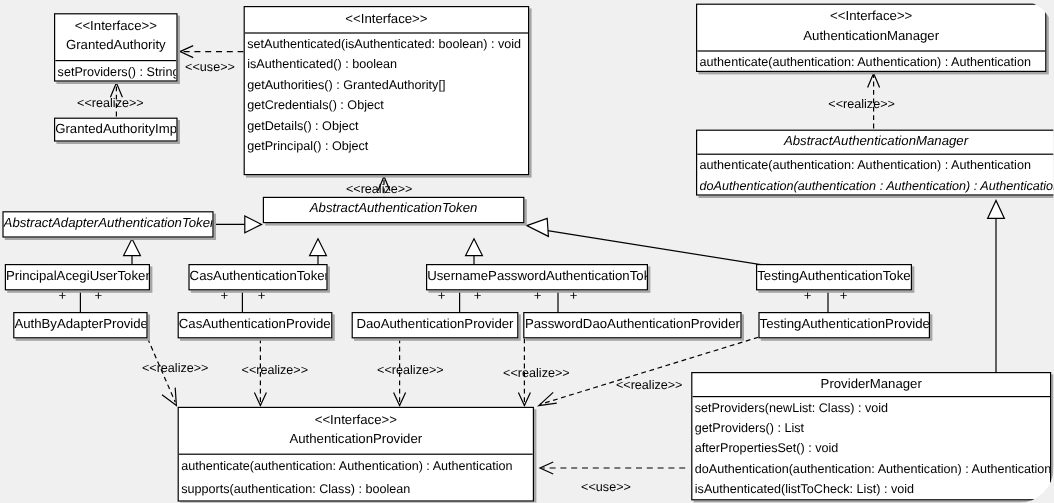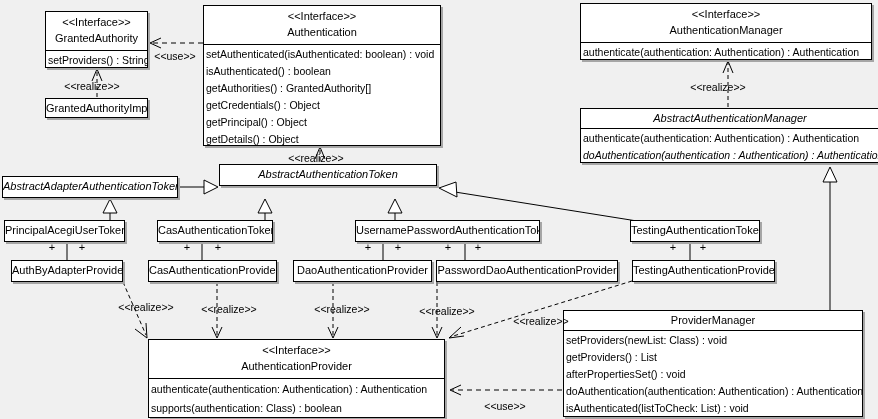--- a/index.html
+++ b/index.html
@@ -1,18 +1,18 @@
 <!DOCTYPE html>
 <html><head>
 <meta charset="utf-8">
 <style>
   html,body { margin:0; padding:0; background:#f0f0f0; }
   .canvas {
     position:relative; width:878px; height:419px; background:#f0f0f0;
-    font-family:"Liberation Sans", sans-serif; color:#000; overflow:hidden;
+    font-family:"Liberation Sans", sans-serif; color:#000; overflow:hidden;border-radius:29px;
   }
   svg.wires { position:absolute; left:0; top:0; z-index:1; }
   .box {
     position:absolute; background:#fff; border:1px solid #000;
     box-shadow:2px 2px 0 #a6a6a6; box-sizing:border-box; overflow:hidden; z-index:2;
   }
   .hdr { border-bottom:1px solid #000; padding:2px 0 3px 0; }
   .stereo { text-align:center; font-size:11px; line-height:16px; white-space:nowrap; }
   .cname  { text-align:center; font-size:11px; line-height:17px; white-space:nowrap; }
   .simple .cname { line-height:19px; }
@@ -130,29 +130,28 @@
       <div class="cname">GrantedAuthority</div>
     </div>
     <div class="methods">
       <div class="m">setProviders() : String</div>
     </div>
   </div>
 
   <div class="box" style="left:203px;top:5px;width:238px;height:141px">
     <div class="hdr">
       <div class="stereo">&lt;&lt;Interface&gt;&gt;</div>
-      <div class="cname">Authentication</div>
     </div>
     <div class="methods">
       <div class="m">setAuthenticated(isAuthenticated: boolean) : void</div>
       <div class="m">isAuthenticated() : boolean</div>
       <div class="m">getAuthorities() : GrantedAuthority[]</div>
       <div class="m">getCredentials() : Object</div>
+      <div class="m">getDetails() : Object</div>
       <div class="m">getPrincipal() : Object</div>
-      <div class="m">getDetails() : Object</div>
     </div>
   </div>
 
   <div class="box" style="left:580px;top:3px;width:292px;height:57px">
     <div class="hdr">
       <div class="stereo">&lt;&lt;Interface&gt;&gt;</div>
       <div class="cname">AuthenticationManager</div>
     </div>
     <div class="methods">
       <div class="m">authenticate(authentication: Authentication) : Authentication</div>
@@ -221,21 +220,21 @@
     <div class="hdr">
       <div class="stereo">&lt;&lt;Interface&gt;&gt;</div>
       <div class="cname">AuthenticationProvider</div>
     </div>
     <div class="methods">
       <div class="m">authenticate(authentication: Authentication) : Authentication</div>
       <div class="m">supports(authentication: Class) : boolean</div>
     </div>
   </div>
 
-  <div class="box titleonly" style="left:563px;top:310px;width:300px;height:107px">
+  <div class="box titleonly" style="left:576px;top:310px;width:300px;height:107px">
     <div class="hdr">
       <div class="cname">ProviderManager</div>
     </div>
     <div class="methods">
       <div class="m">setProviders(newList: Class) : void</div>
       <div class="m">getProviders() : List</div>
       <div class="m">afterPropertiesSet() : void</div>
       <div class="m">doAuthentication(authentication: Authentication) : Authentication</div>
       <div class="m">isAuthenticated(listToCheck: List) : void</div>
     </div>

